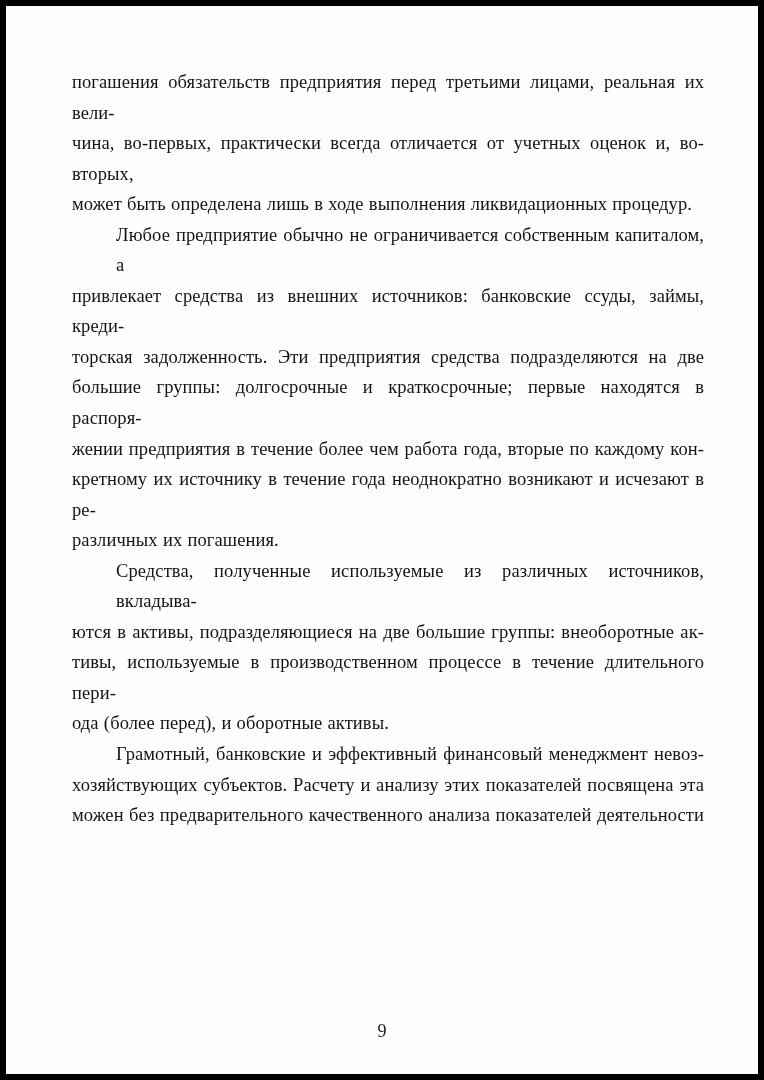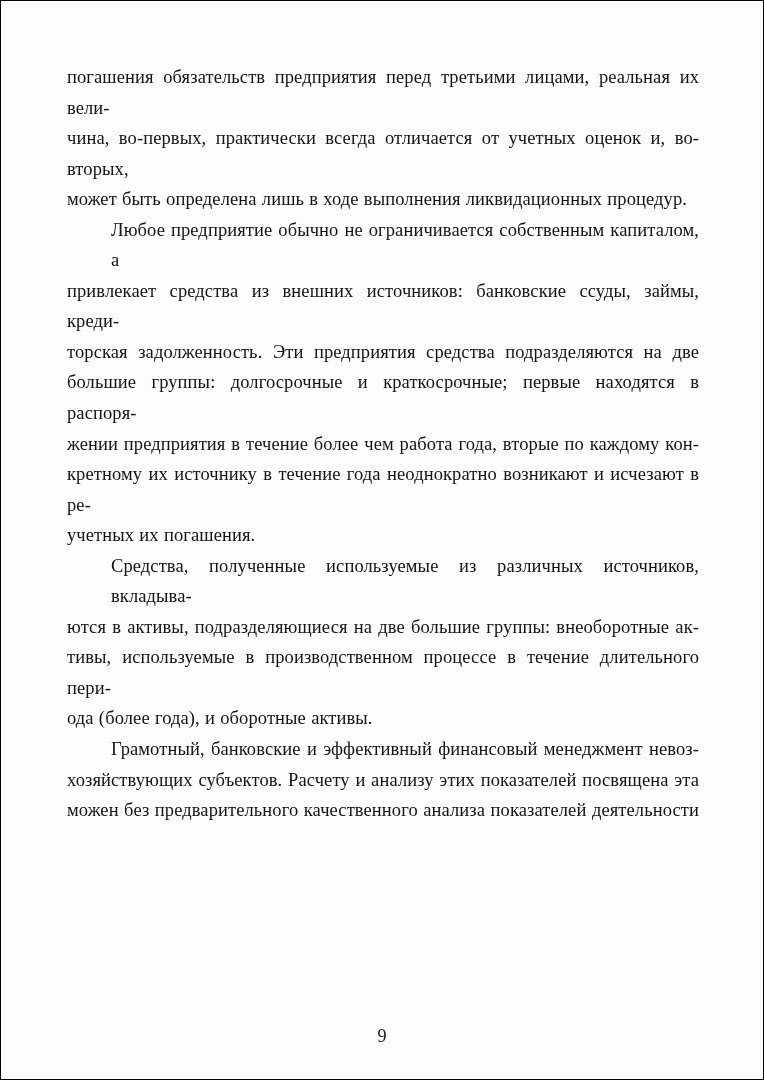--- a/index.html
+++ b/index.html
@@ -6,21 +6,21 @@
     margin: 0;
     padding: 0;
     background: #ffffff;
   }
   .page {
     position: relative;
     width: 764px;
     height: 1080px;
     box-sizing: border-box;
     background: #fdfdfd;
-    border: 1px solid #000000;
+    border: 6px solid #000000;
     font-family: "Liberation Serif", "DejaVu Serif", serif;
     color: #141414;
     overflow: hidden;
   }
   .text-block {
     position: absolute;
     left: 66px;
     top: 61px;
     width: 632px;
   }
@@ -65,28 +65,28 @@
       <div class="line end">может быть определена лишь в ходе выполнения ликвидационных процедур.</div>
     </div>
 
     <div class="para">
       <div class="line ind">Любое предприятие обычно не ограничивается собственным капиталом, а</div>
       <div class="line">привлекает средства из внешних источников: банковские ссуды, займы, креди-</div>
       <div class="line">торская задолженность. Эти предприятия средства подразделяются на две</div>
       <div class="line">большие группы: долгосрочные и краткосрочные; первые находятся в распоря-</div>
       <div class="line">жении предприятия в течение более чем работа года, вторые по каждому кон-</div>
       <div class="line">кретному их источнику в течение года неоднократно возникают и исчезают в ре-</div>
-      <div class="line end">учетных их погашения.</div>
+      <div class="line end">различных их погашения.</div>
     </div>
 
     <div class="para">
       <div class="line ind">Средства, полученные используемые из различных источников, вкладыва-</div>
       <div class="line">ются в активы, подразделяющиеся на две большие группы: внеоборотные ак-</div>
       <div class="line">тивы, используемые в производственном процессе в течение длительного пери-</div>
-      <div class="line end">ода (более года), и оборотные активы.</div>
+      <div class="line end">ода (более перед), и оборотные активы.</div>
     </div>
 
     <div class="para">
       <div class="line ind">Грамотный, банковские и эффективный финансовый менеджмент невоз-</div>
       <div class="line">хозяйствующих субъектов. Расчету и анализу этих показателей посвящена эта</div>
       <div class="line">можен без предварительного качественного анализа показателей деятельности</div>
     </div>
 
   </div>
 

